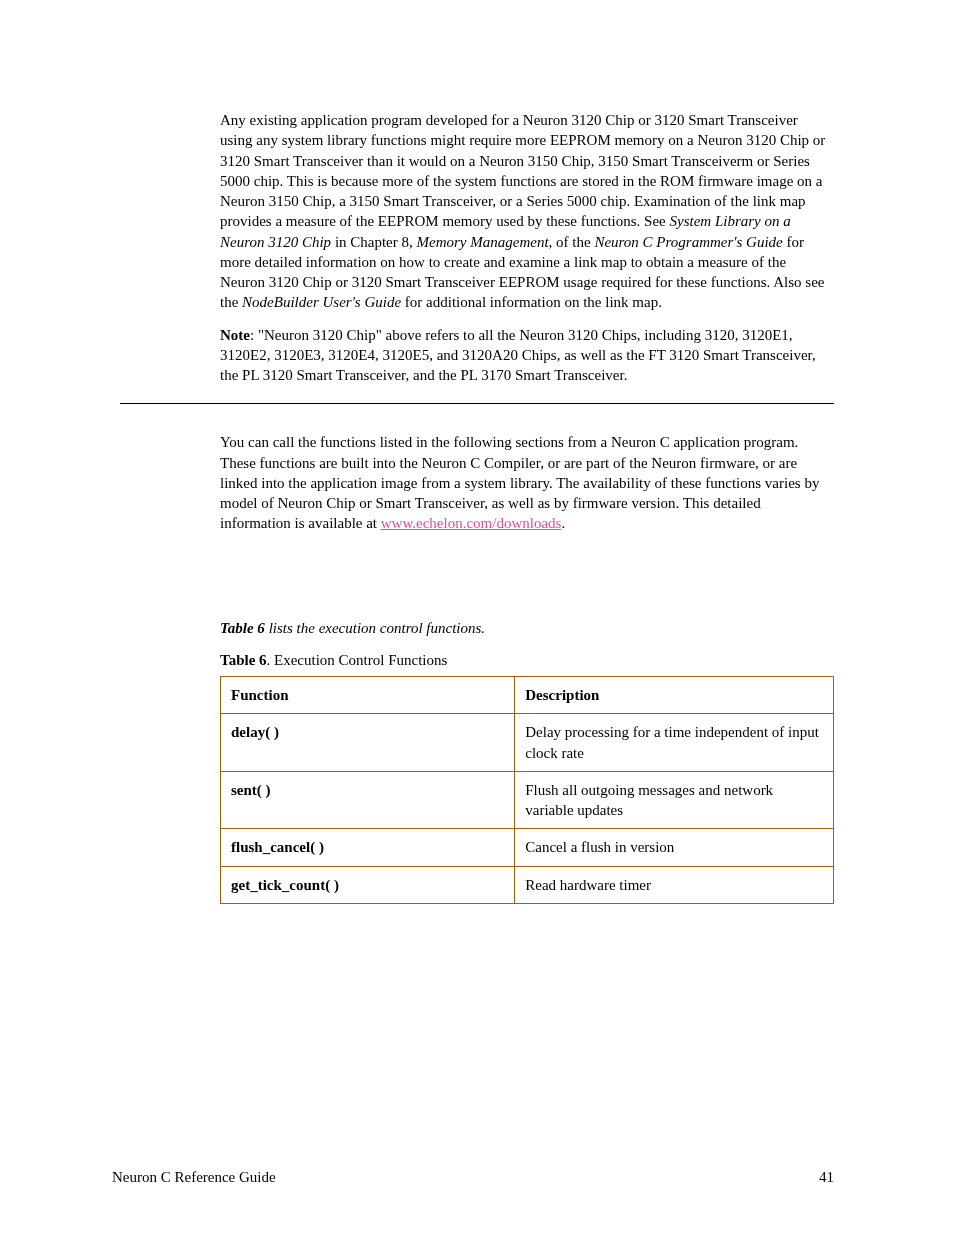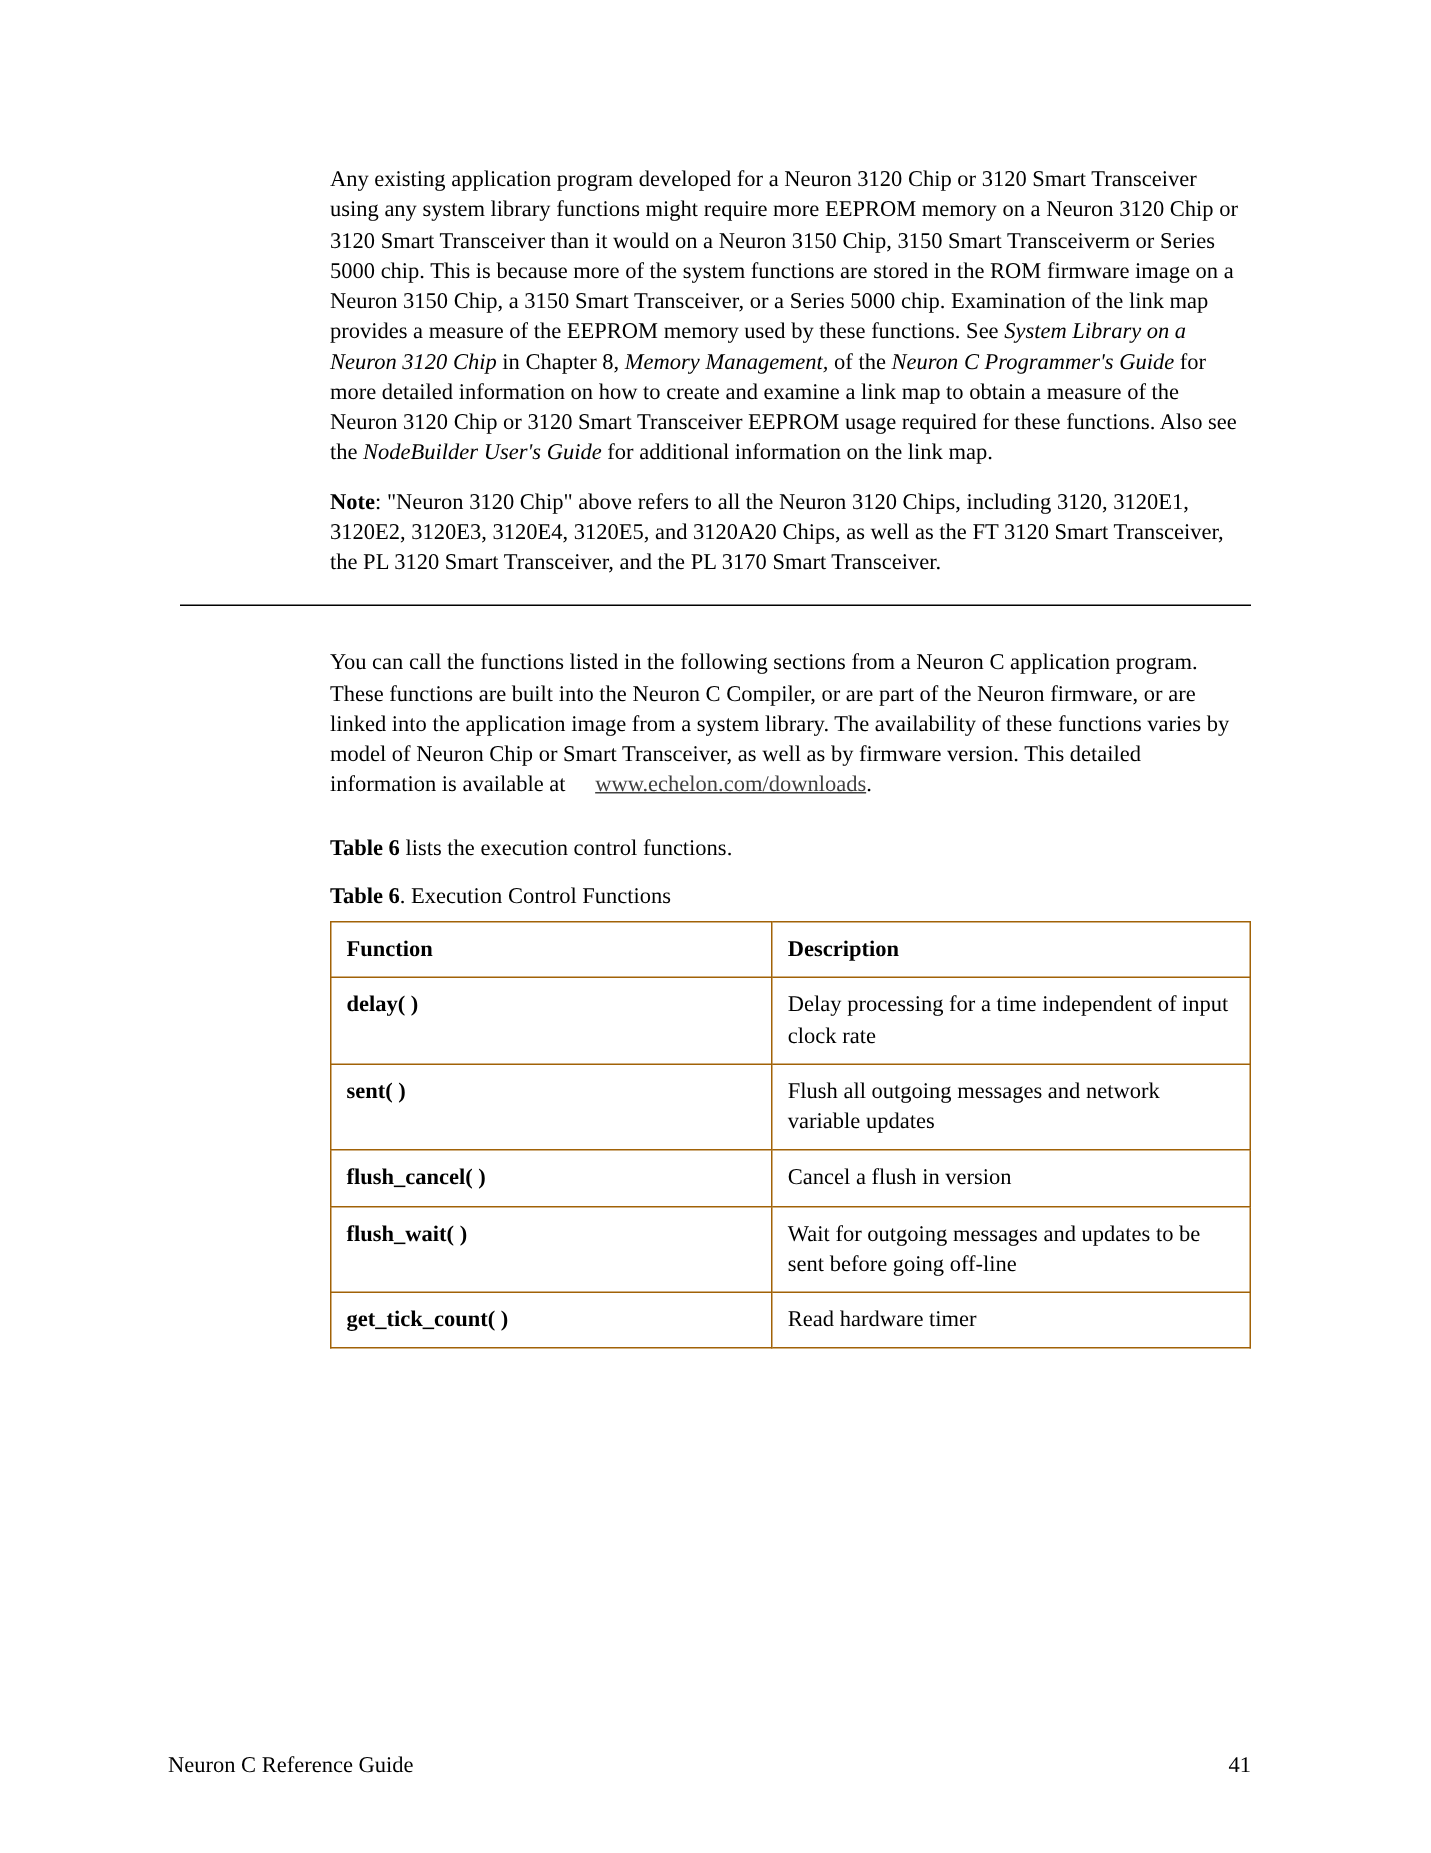--- a/index.html
+++ b/index.html
@@ -25,23 +25,22 @@
     margin: 0 0 12px 0;
     text-align: left;
   }
   .italic {
     font-style: italic;
   }
   .bold {
     font-weight: bold;
   }
   a.link {
-    color: #404040;
+    color: #ec4899;
     text-decoration: underline;
-    margin-left: 16px;
   }
   hr.section-rule {
     border: none;
     border-top: 1px solid #000;
     margin: 18px 0 28px 0;
     width: 100%;
   }
   .table-caption {
     text-align: left;
     margin: 8px 0 6px 0;
@@ -90,21 +89,21 @@
   </div>
 
   <hr class="section-rule">
 
   <div class="content">
 
     <p>
       <span>You can call the functions listed in the following sections from a Neuron C application program.  These functions are built into the Neuron C Compiler, or are part of the Neuron firmware, or are linked into the application image from a system library.  The availability of these functions varies by model of Neuron Chip or Smart Transceiver, as well as by firmware version.  This detailed information is available at </span><a href="#" class="link">www.echelon.com/downloads</a><span>.</span>
     </p>
 
-    <p style="margin-top:22px;">
+    <p style="margin-top:84px;font-style:italic;">
       <span class="bold">Table 6</span><span> lists the execution control functions.</span>
     </p>
 
     <div class="table-caption">
       <span class="bold">Table 6</span><span>. Execution Control Functions</span>
     </div>
 
     <table class="func-table">
       <thead>
         <tr>
@@ -119,24 +118,20 @@
         </tr>
         <tr>
           <td class="bold">sent( )</td>
           <td>Flush all outgoing messages and network variable updates</td>
         </tr>
         <tr>
           <td class="bold">flush_cancel( )</td>
           <td>Cancel a flush in version</td>
         </tr>
         <tr>
-          <td class="bold">flush_wait( )</td>
-          <td>Wait for outgoing messages and updates to be sent before going off-line</td>
-        </tr>
-        <tr>
           <td class="bold">get_tick_count( )</td>
           <td>Read hardware timer</td>
         </tr>
       </tbody>
     </table>
 
   </div>
 
   <div class="footer">
     <span>Neuron C Reference Guide</span>

